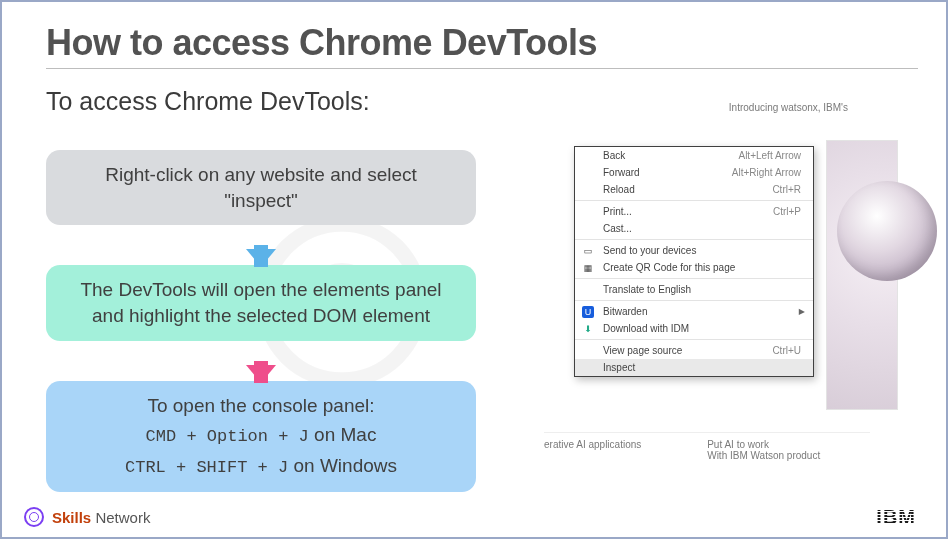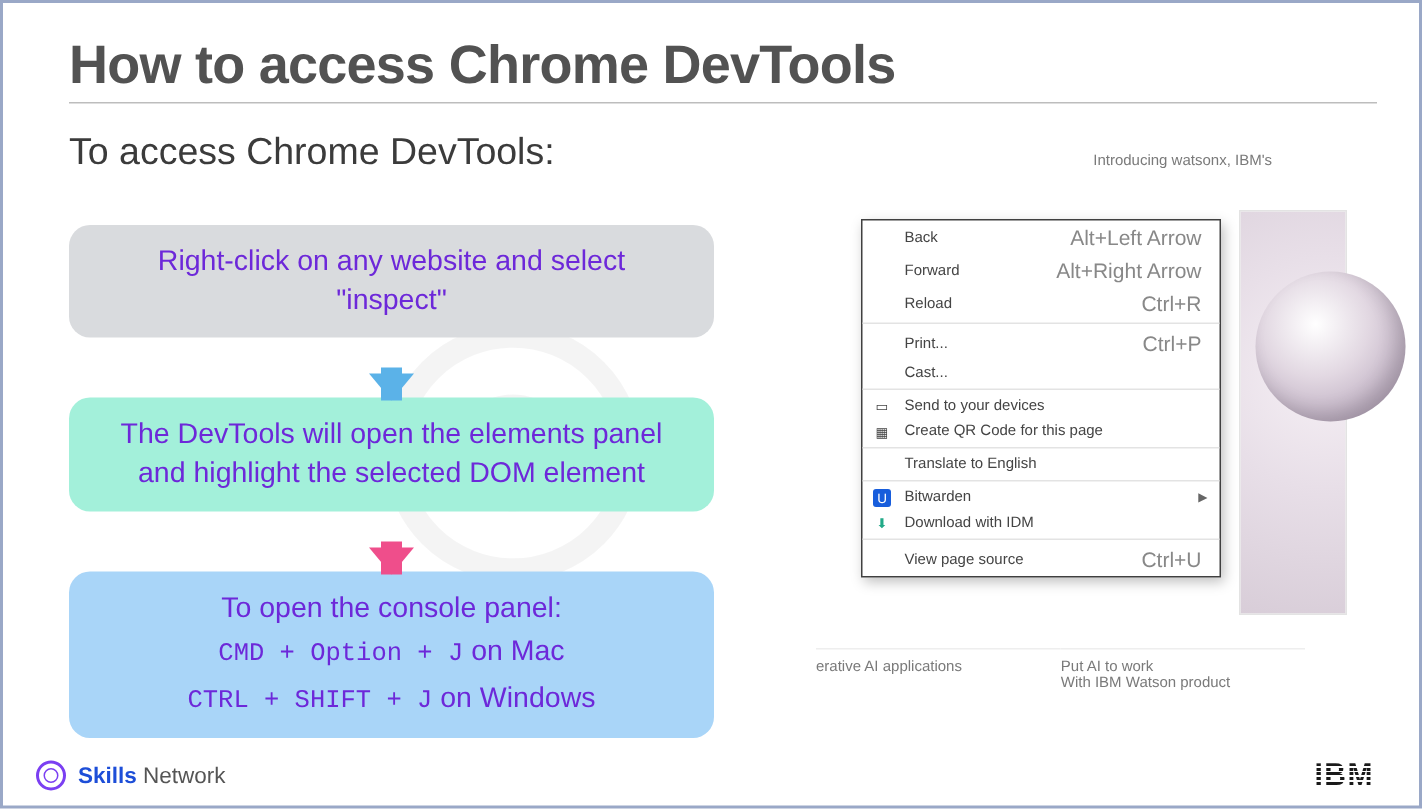--- a/index.html
+++ b/index.html
@@ -36,21 +36,21 @@
     flex-direction: column;
     align-items: center;
   }
   .step-box {
     width: 100%;
     border-radius: 14px;
     padding: 12px 20px;
     text-align: center;
     font-size: 19px;
     line-height: 1.35;
-    color: #6d28d9;
+    color: #404040;
   }
   .gray { background: #d9dbde; }
   .teal { background: #a3f0da; }
   .blue { background: #a9d5f8; }
   .arrow {
     width: 0; height: 0;
     border-left: 15px solid transparent;
     border-right: 15px solid transparent;
     margin: -2px 0;
     position: relative;
@@ -112,21 +112,21 @@
   .ctx-row {
     display: flex;
     justify-content: space-between;
     align-items: center;
     padding: 3px 12px 3px 28px;
     position: relative;
     white-space: nowrap;
   }
   .ctx-row.sel { background: #e9e9e9; }
   .ctx-sep { border-top: 1px solid #e3e3e3; margin: 2px 0; }
-  .ctx-shortcut { color: #888; font-size: 14px; }
+  .ctx-shortcut { color: #888; font-size: 10px; }
   .ctx-icon {
     position: absolute; left: 7px; top: 3px;
     width: 12px; height: 12px;
     display:flex; align-items:center; justify-content:center;
     font-size:9px;
   }
   .ctx-arrow { position:absolute; right:8px; font-size:8px; color:#666;}
 
   
   .footer {
@@ -250,35 +250,38 @@
       </div>
       <div class="ctx-row">
         <span class="ctx-icon" style="color:#2a8;">⬇</span>
         <span>Download with IDM</span>
       </div>
       <div class="ctx-sep"></div>
       <div class="ctx-row">
         <span>View page source</span>
         <span class="ctx-shortcut">Ctrl+U</span>
       </div>
+      <div class="ctx-row sel">
+        <span>Inspect</span>
+      </div>
     </div>
 
     <div class="caption-mid">Introducing watsonx, IBM's</div>
     <div class="caption-strip">
       <div class="caption-cell">erative AI applications</div>
       <div class="caption-cell right-c">
         <div>Put AI to work</div>
         <div>With IBM Watson product</div>
       </div>
     </div>
   </div>
 </div>
 
 <div class="footer">
   <div class="skills">
     <span class="sn-logo"></span>
     <span>
-      <span style="color:#1d4ed8">Skills</span>
+      <span style="color:#c2410c">Skills</span>
       <span class="net">Network</span>
     </span>
   </div>
   <div class="ibm">IBM</div>
 </div>
 
 </body></html>

